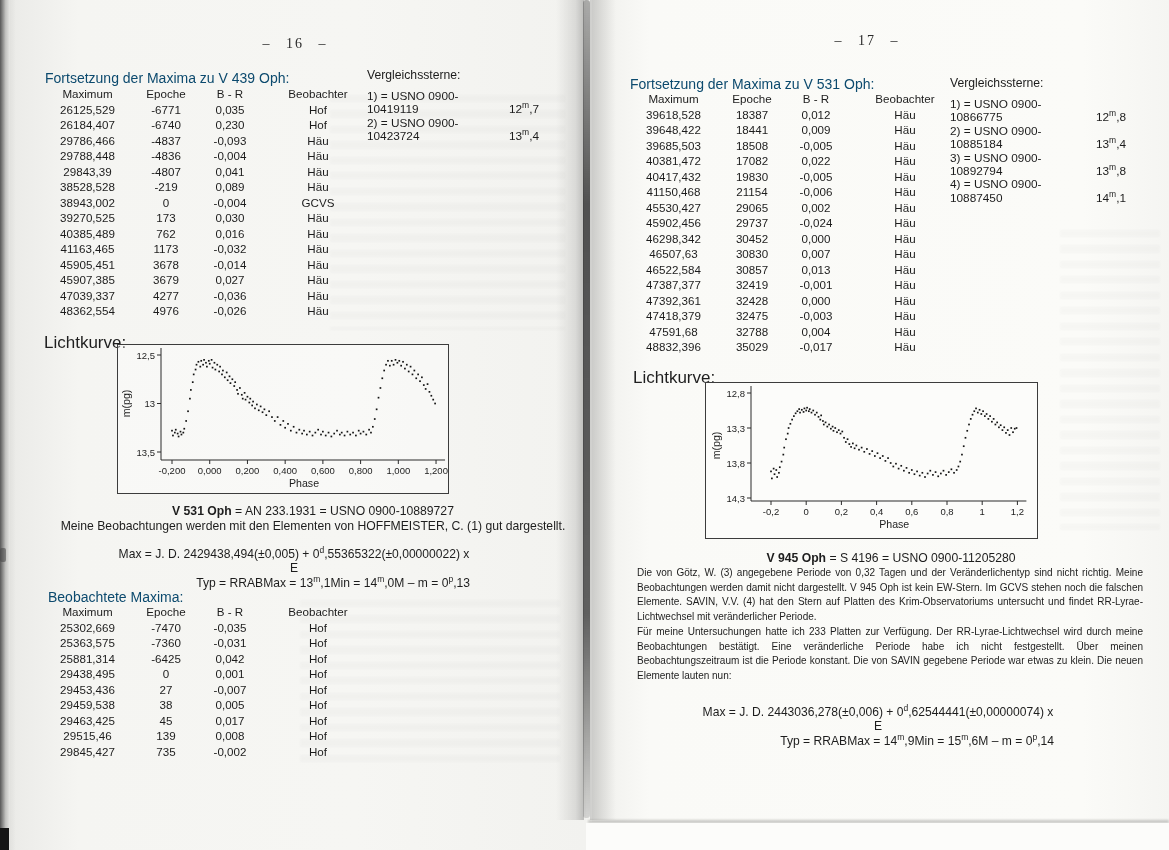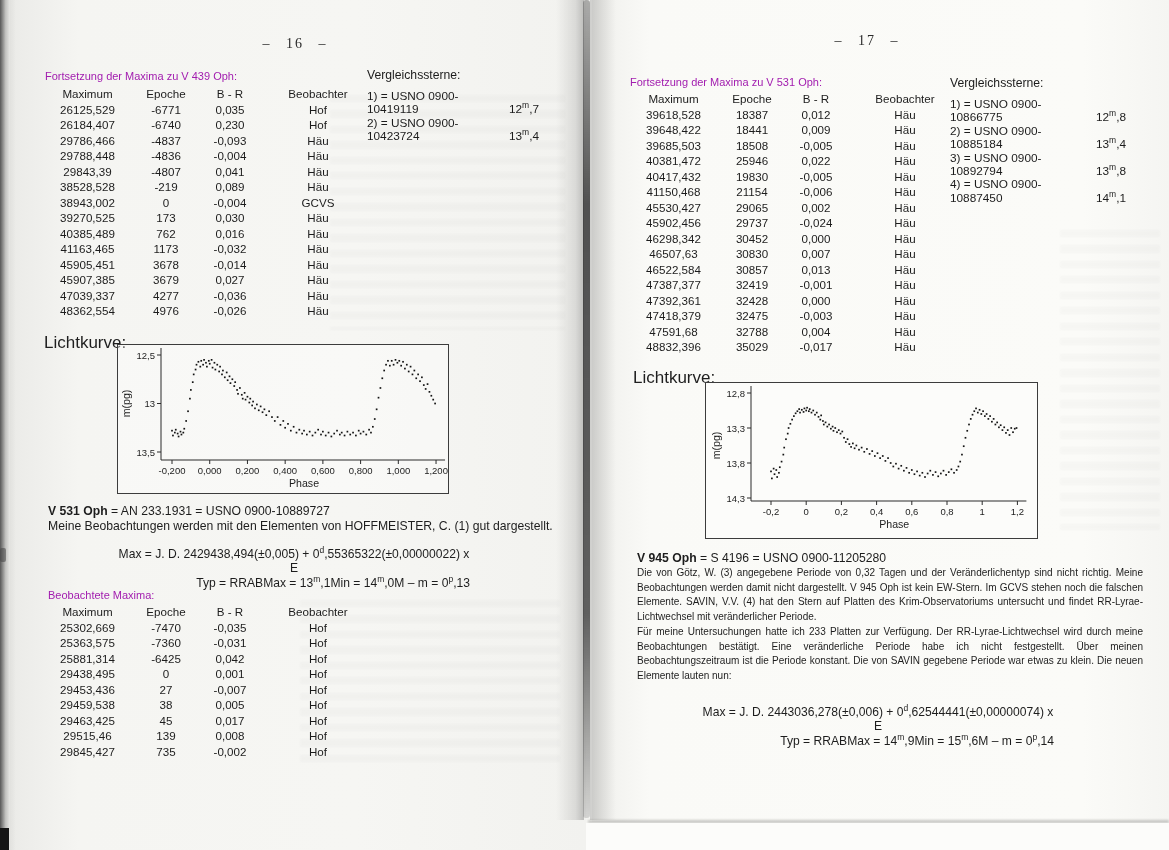--- a/index.html
+++ b/index.html
@@ -25,31 +25,31 @@
     background:linear-gradient(180deg,rgba(80,80,80,.45) 0,rgba(40,40,40,.8) 25%,rgba(45,45,45,.75) 75%,rgba(110,110,110,.25) 100%);
     border-radius:3px;}
   .fold-shadow-r{left:590px;top:0;width:26px;height:820px;
     background:linear-gradient(90deg,rgba(0,0,0,.16) 0,rgba(0,0,0,0) 100%);}
   .bottom-edge{left:588px;top:820px;width:581px;height:3px;background:rgba(150,150,146,.5);filter:blur(1px);}
   .bottom-white{left:586px;top:823px;width:583px;height:27px;background:#fcfcfa;}
   .ghost{pointer-events:none;opacity:.55;filter:blur(1.2px);
     background:repeating-linear-gradient(180deg,rgba(120,120,118,.07) 0 7px,rgba(0,0,0,0) 7px 15.5px);}
   
   .pagenum{font-family:"Liberation Serif", serif;font-size:14px;letter-spacing:2px;word-spacing:9px;color:#2a2a2a;}
-  .sect-title{font-size:11px;color:#a21caf;}
+  .sect-title{font-size:14px;color:#0c4a6e;}
   .lk-label{font-size:17px;color:#1f1f1f;}
   table.maxima{border-collapse:collapse;table-layout:fixed;font-size:11.6px;color:#1c1c1c;}
   table.maxima th{font-weight:normal;}
   table.maxima th,table.maxima td{padding:0;height:15.5px;text-align:center;white-space:nowrap;}
   .vs{font-size:11.8px;color:#1c1c1c;}
   .vs-title{margin-bottom:8px;font-size:12.2px;}
   .vs-l1{line-height:13.4px;}
   .vs-l2{line-height:13.4px;display:flex;justify-content:space-between;}
   sup{font-size:8.5px;line-height:0;}
-  .star-head{font-size:12.2px;line-height:14.6px;color:#1d1d1d;}
+  .star-head{font-size:12.2px;line-height:14.6px;color:#1d1d1d;text-align:center;}
   .star-head .b{font-weight:bold;}
   .formula{font-size:12.1px;color:#1d1d1d;}
   .f-line1{text-align:center;line-height:14px;}
   .f-spread{display:flex;justify-content:flex-end;line-height:14.4px;margin-top:1px;}
   .para{font-size:10px;line-height:14.7px;text-align:justify;color:#1d1d1d;}
   .para p{margin:0;}
   svg.chart{border:1.3px solid #3c3c3c;background:rgba(255,255,255,.35);}
   svg.chart text{font-size:9.5px;fill:#1d1d1d;font-family:"Liberation Sans",sans-serif;}
   svg.chart .axlbl{font-size:10.6px;}
 </style>
@@ -489,21 +489,21 @@
           <td>Häu</td>
         </tr>
         <tr>
           <td>39685,503</td>
           <td>18508</td>
           <td>-0,005</td>
           <td>Häu</td>
         </tr>
         <tr>
           <td>40381,472</td>
-          <td>25946</td>
+          <td>17082</td>
           <td>0,022</td>
           <td>Häu</td>
         </tr>
         <tr>
           <td>40417,432</td>
           <td>19830</td>
           <td>-0,005</td>
           <td>Häu</td>
         </tr>
         <tr>

